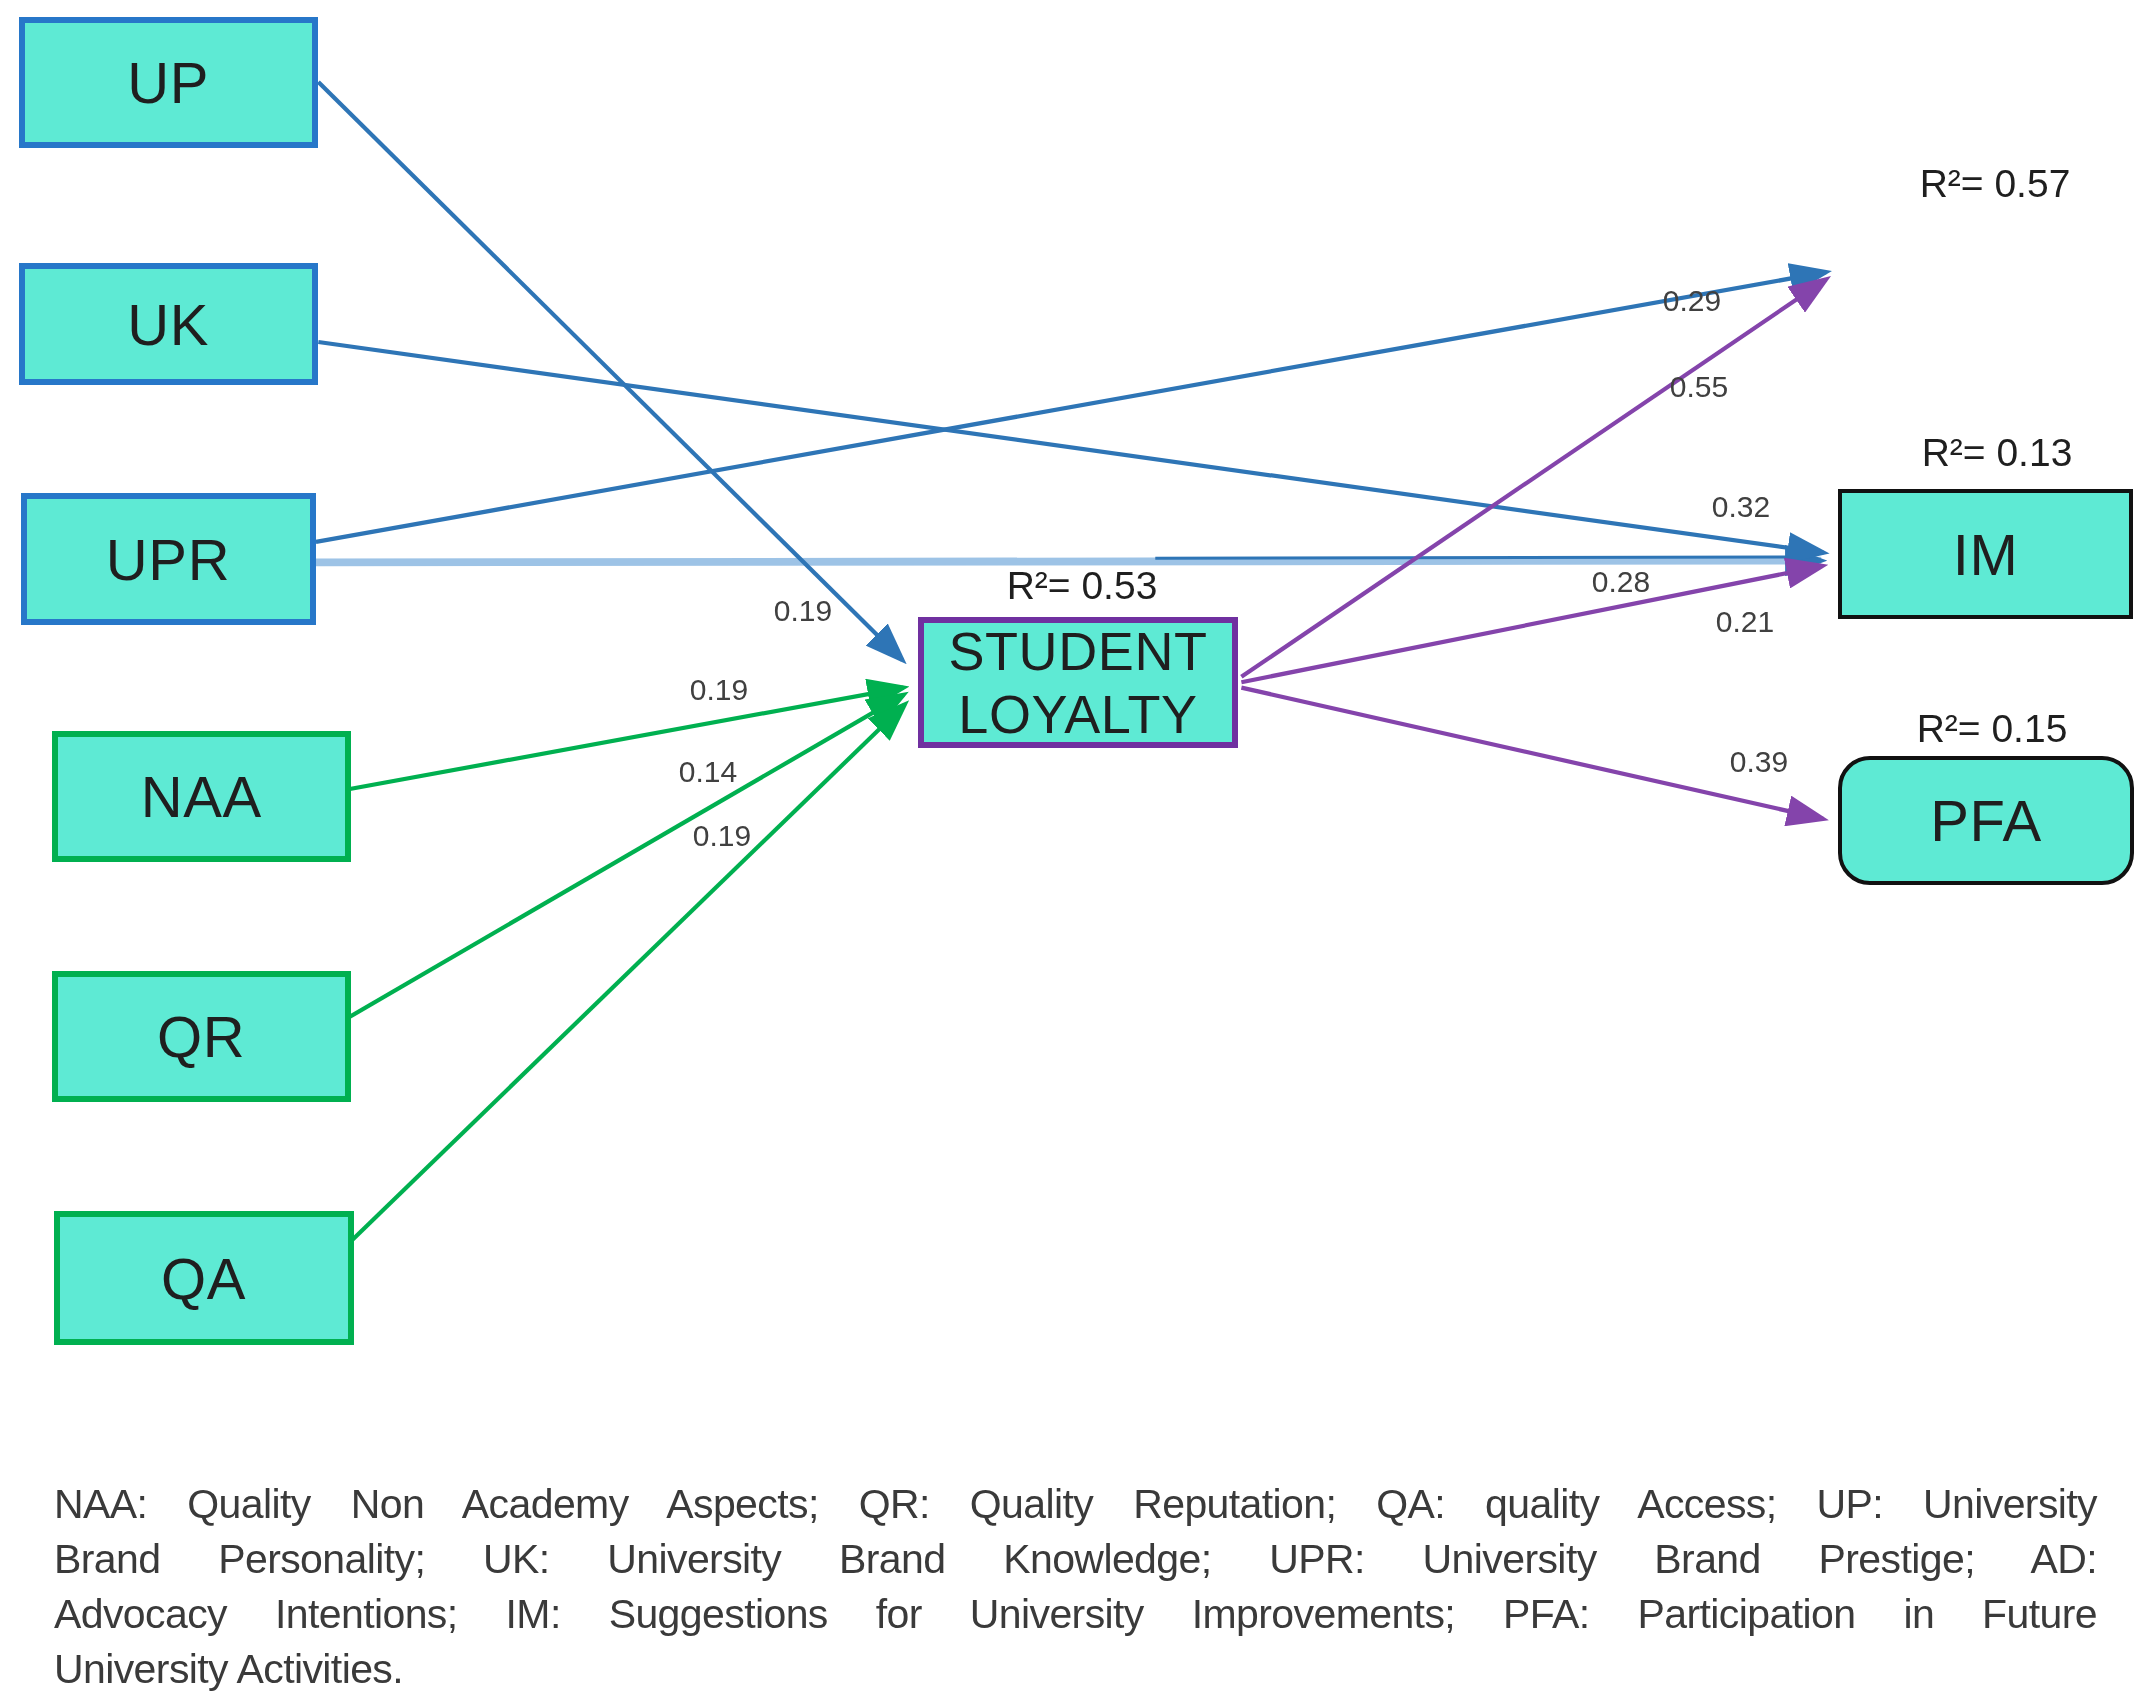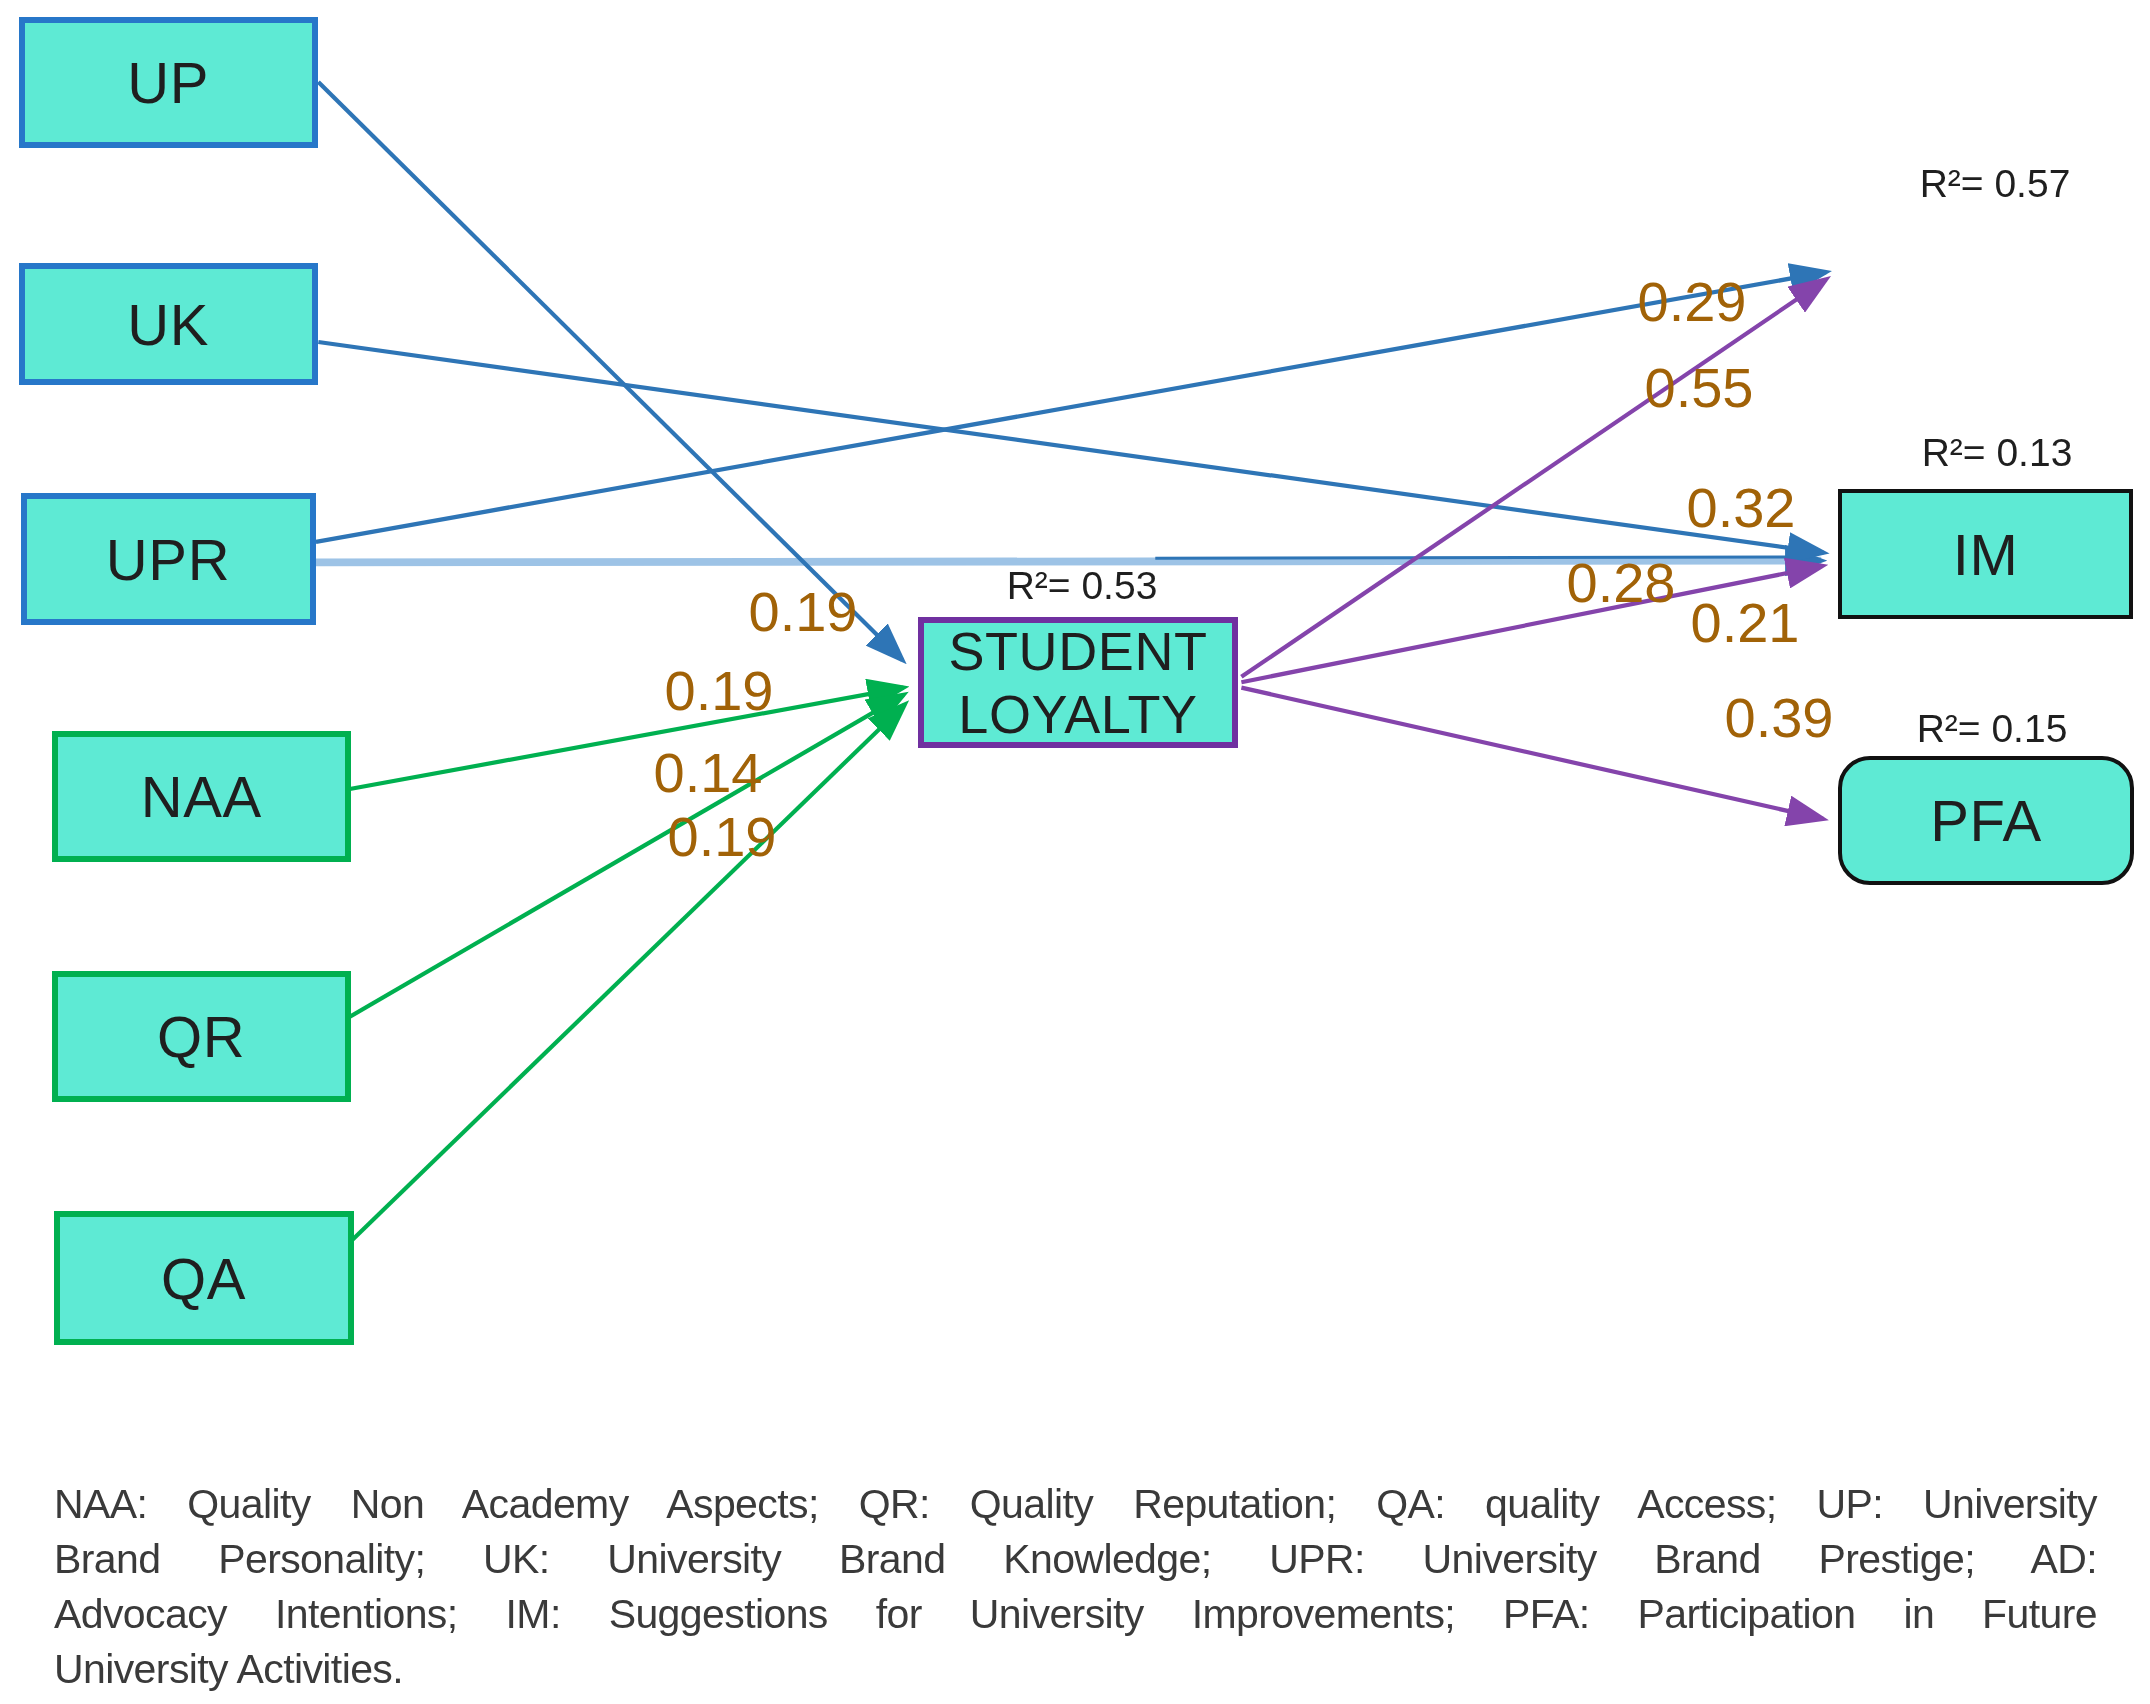--- a/index.html
+++ b/index.html
@@ -23,21 +23,21 @@
   .node.brand{border:6px solid #2777c9;}
   .node.quality{border:6px solid #00b050;margin-left:33px;}
   .node.mediator{border:6.6px solid #7030a0;font-size:54px;line-height:63px;}
   .node.outcome{border:4.8px solid #111111;}
   .r2{
     position:absolute;transform:translate(-50%,-50%);
     font-size:39px;color:#1f1f1f;white-space:nowrap;
   }
   .coef{
     position:absolute;transform:translate(-50%,-50%);
-    font-size:56px;color:#a16207;white-space:nowrap;
+    font-size:30px;color:#404040;white-space:nowrap;
   }
   .caption{
     position:absolute;left:54px;top:1477px;width:2043px;
     font-size:41px;line-height:55px;color:#3a3a3a;
     letter-spacing:-0.6px;
   }
   .caption .jline{text-align:justify;text-align-last:justify;}
   .caption .lline{text-align:left;}
   .sl-label{width:289px;}
 </style>
@@ -114,21 +114,21 @@
 
   <div class="coef" style="left:803px;top:611px;">0.19</div>
   <div class="coef" style="left:1741px;top:507px;">0.32</div>
   <div class="coef" style="left:1692px;top:301px;">0.29</div>
   <div class="coef" style="left:1621px;top:582px;">0.28</div>
   <div class="coef" style="left:719px;top:690px;">0.19</div>
   <div class="coef" style="left:708px;top:772px;">0.14</div>
   <div class="coef" style="left:722px;top:836px;">0.19</div>
   <div class="coef" style="left:1699px;top:387px;">0.55</div>
   <div class="coef" style="left:1745px;top:622px;">0.21</div>
-  <div class="coef" style="left:1759px;top:717px;margin-left:20px;">0.39</div>
+  <div class="coef" style="left:1759px;top:762px;">0.39</div>
 
   <div class="caption">
     <div class="jline">NAA: Quality Non Academy Aspects; QR: Quality Reputation; QA: quality Access; UP: University</div>
     <div class="jline">Brand Personality; UK: University Brand Knowledge; UPR: University Brand Prestige; AD:</div>
     <div class="jline">Advocacy Intentions; IM: Suggestions for University Improvements; PFA: Participation in Future</div>
     <div class="lline">University Activities.</div>
   </div>
 
 </div>
 

